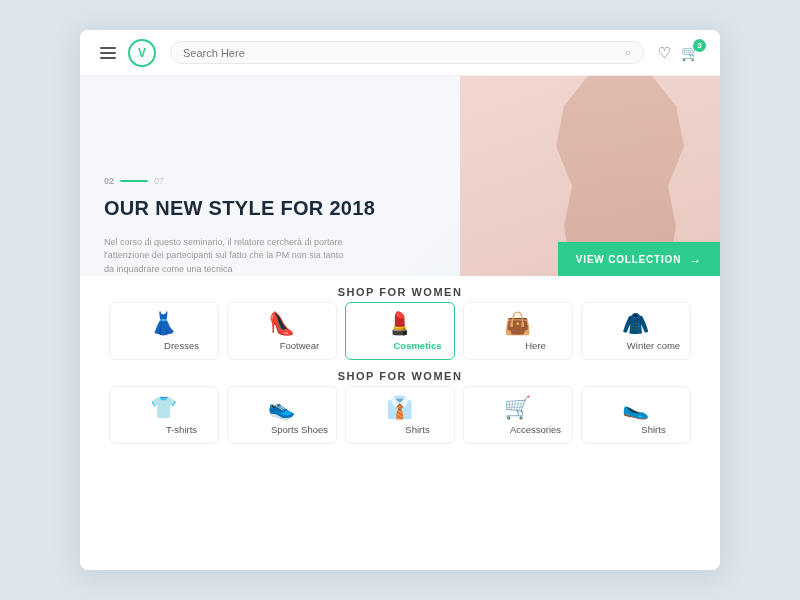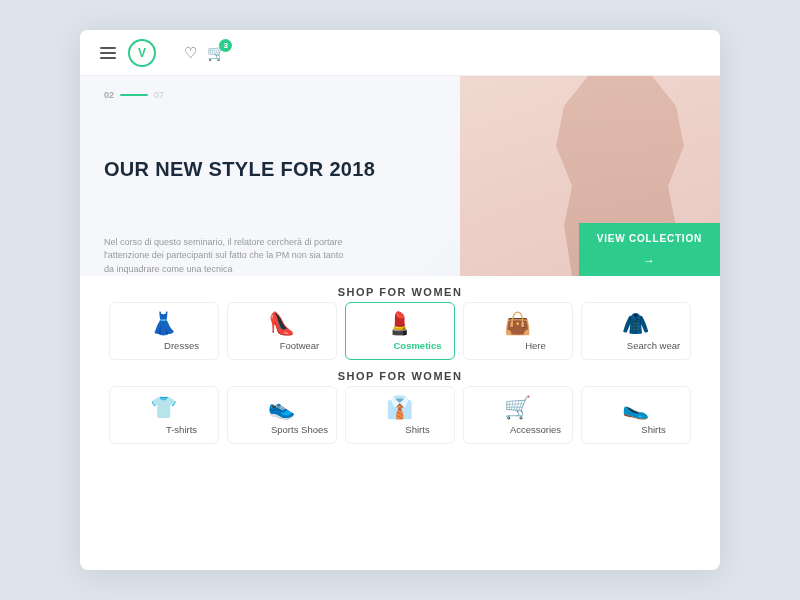--- a/index.html
+++ b/index.html
@@ -122,21 +122,21 @@
       flex-shrink: 0;
       overflow: hidden;
     }
     .hero-content {
       position: absolute;
       left: 24px;
       top: 14px;
       bottom: 0;
       display: flex;
       flex-direction: column;
-      justify-content: space-between;
+      justify-content: flex-end;
       z-index: 2;
       max-width: 280px;
     }
     .hero-slide-indicator {
       display: flex;
       align-items: center;
       gap: 6px;
       margin-bottom: 10px;
     }
     .slide-num {
@@ -152,21 +152,21 @@
     }
     .slide-num-2 {
       font-size: 9px;
       color: #ccc;
     }
     .hero-title {
       font-size: 20px;
       font-weight: 800;
       color: #1a2a3a;
       line-height: 1.2;
-      margin-bottom: 8px;
+      margin-bottom: 16px;
       text-transform: uppercase;
       letter-spacing: 0.3px;
     }
     .hero-desc {
       font-size: 9px;
       color: #999;
       line-height: 1.5;
       max-width: 250px;
     }
     .hero-image {
@@ -203,21 +203,20 @@
       font-weight: 700;
       padding: 10px 18px;
       border: none;
       cursor: pointer;
       display: flex;
       align-items: center;
       gap: 8px;
       letter-spacing: 0.8px;
       text-transform: uppercase;
       z-index: 3;
-      flex-direction: column;
     }
     .arrow-icon {
       font-size: 12px;
     }
 
     
     .shop-sections {
       flex: 1;
       overflow: hidden;
       padding: 10px 20px 8px;
@@ -275,20 +274,24 @@
 <div class="card">
 
   <div class="header">
     <div class="hamburger">
       <span></span>
         <span></span>
         <span></span>
     </div>
     <div class="logo-circle">
       <span>V</span>
+    </div>
+    <div class="search-bar">
+      <input type="text" placeholder="Search Here" style="">
+      <span class="search-icon">⌕</span>
     </div>
     <div class="header-icons">
       <span class="header-icon">♡</span>
       <span class="cart-badge">
         <span class="header-icon">🛒</span>
         <span class="badge">3</span>
       </span>
     </div>
   </div>
 
@@ -329,21 +332,21 @@
         <div class="category-item active">
           <span class="category-icon">💄</span>
           <span class="category-label">Cosmetics</span>
         </div>
         <div class="category-item">
           <span class="category-icon">👜</span>
           <span class="category-label">Here</span>
         </div>
         <div class="category-item">
           <span class="category-icon">🧥</span>
-          <span class="category-label">Search wear</span>
+          <span class="category-label">Winter come</span>
         </div>
       </div>
     </div>
 
     <div>
       <p class="section-title">SHOP FOR WOMEN</p>
       <div class="category-grid">
         <div class="category-item">
           <span class="category-icon">👕</span>
           <span class="category-label">T-shirts</span>

